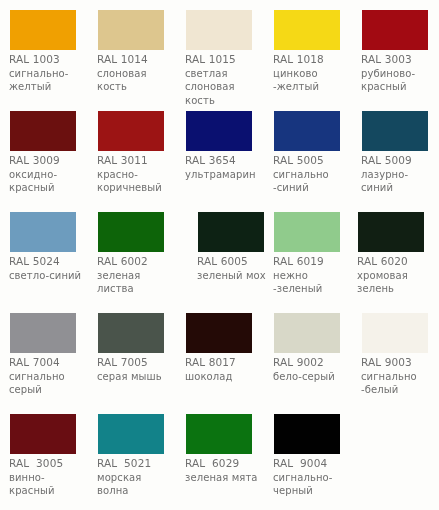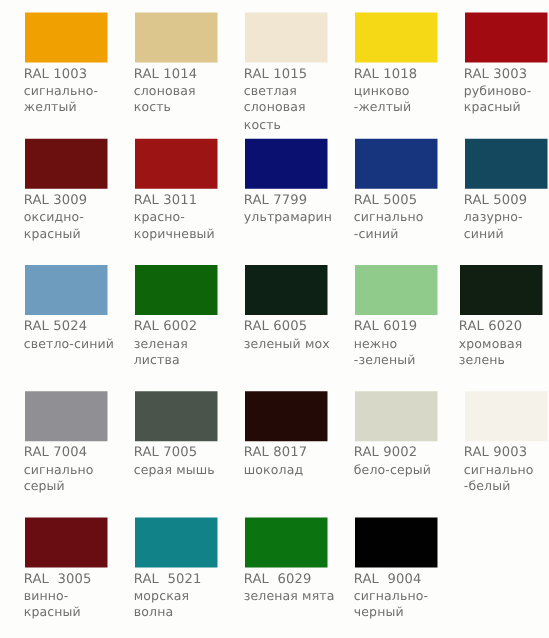--- a/index.html
+++ b/index.html
@@ -12,21 +12,20 @@
     height: 510px;
     background: #fdfdfb;
     font-family: "DejaVu Sans", sans-serif;
     overflow: hidden;
   }
   #chart {
     position: relative;
     width: 390px;
     height: 510px;
     box-sizing: border-box;
-    margin-left: 10px;
   }
   .ral-row {
     position: relative;
     height: 101px;
     width: 439px;
   }
   .ral-cell {
     position: absolute;
     top: 0;
     width: 88px;
@@ -123,21 +122,21 @@
         <div class="swatch" style="background: rgb(156, 20, 20);"></div>
         <div class="caption">
           <span class="code">RAL 3011</span>
           <span class="name">красно-
 коричневый</span>
         </div>
       </div>
       <div class="ral-cell" style="left: 176px;">
         <div class="swatch" style="background: rgb(10, 16, 112);"></div>
         <div class="caption">
-          <span class="code">RAL 7799</span>
+          <span class="code">RAL 3654</span>
           <span class="name">ультрамарин</span>
         </div>
       </div>
       <div class="ral-cell" style="left: 264px;">
         <div class="swatch" style="background: rgb(23, 53, 127);"></div>
         <div class="caption">
           <span class="code">RAL 5005</span>
           <span class="name">сигнально
 -синий</span>
         </div>
@@ -160,21 +159,21 @@
         </div>
       </div>
       <div class="ral-cell" style="left: 88px;">
         <div class="swatch" style="background: rgb(13, 100, 9);"></div>
         <div class="caption">
           <span class="code">RAL 6002</span>
           <span class="name">зеленая
 листва</span>
         </div>
       </div>
-      <div class="ral-cell" style="left: 176px;">
+      <div class="ral-cell" style="left: 188px;">
         <div class="swatch" style="background: rgb(13, 34, 20);"></div>
         <div class="caption">
           <span class="code">RAL 6005</span>
           <span class="name">зеленый мох</span>
         </div>
       </div>
       <div class="ral-cell" style="left: 264px;">
         <div class="swatch" style="background: rgb(144, 203, 140);"></div>
         <div class="caption">
           <span class="code">RAL 6019</span>

